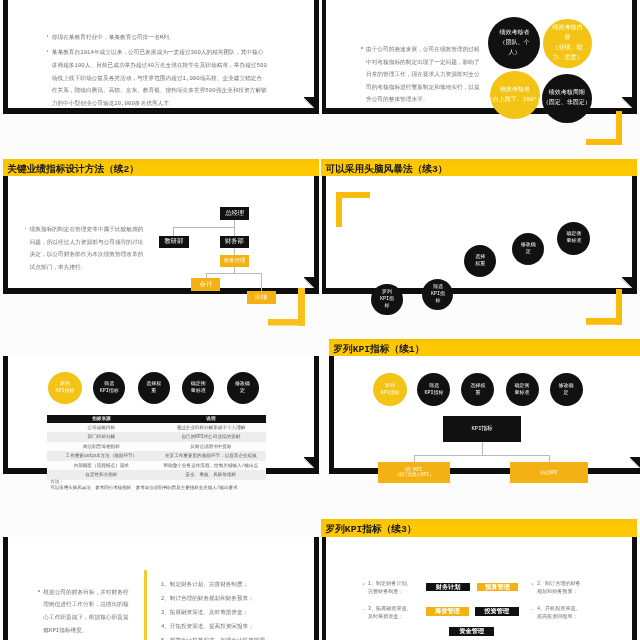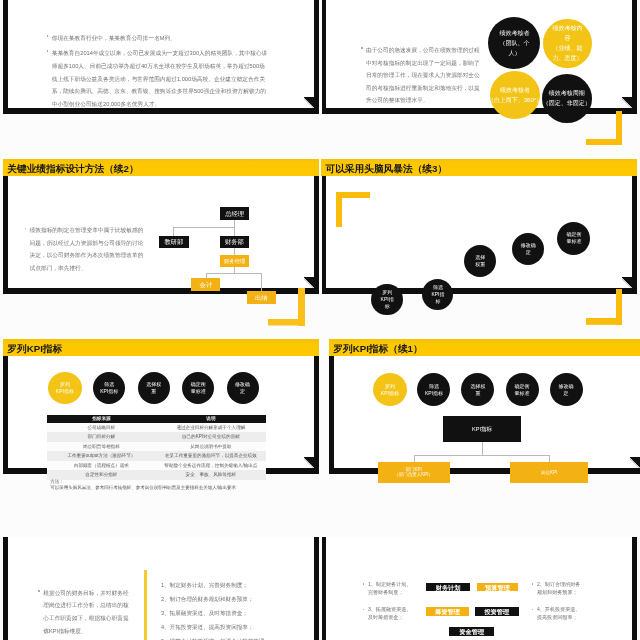--- a/index.html
+++ b/index.html
@@ -1,21 +1,21 @@
 <!DOCTYPE html>
 <html><head>
 <meta charset="utf-8">
 <style>
   html,body{margin:0;padding:0;width:640px;height:640px;overflow:hidden;background:#fcfcfc;}
   *{box-sizing:border-box;}
   body{font-family:"Liberation Sans",sans-serif;-webkit-font-smoothing:antialiased;}
   #page{position:relative;width:640px;height:640px;background:#fcfcfc;overflow:hidden;}
 
   
-  .slide{position:absolute;width:318.8px;height:135px;}
+  .slide{position:absolute;width:318.8px;height:135px;font-family:Liberation Mono, monospace;}
   .slide .paper{position:absolute;left:5px;top:17.3px;right:2px;bottom:3.5px;background:#ffffff;}
   .slide .barv{position:absolute;left:3.4px;top:17.3px;width:4.65px;bottom:0px;background:#0e0e0e;}
   .slide .barv2{position:absolute;left:314.1px;top:17.3px;width:4.65px;bottom:0px;background:#0e0e0e;}
   .slide .barh{position:absolute;left:3.4px;width:315.4px;bottom:0px;height:6px;background:#0e0e0e;}
   .slide .fold{position:absolute;right:4.7px;bottom:6px;width:10px;height:11.5px;
        background:linear-gradient(45deg,#ffffff 0 42%,#cfcfcf 42% 48%,#101010 48% 100%);}
   .slide .titlebar{position:absolute;left:3.3px;top:0px;height:17.3px;width:315.5px;
        background:linear-gradient(180deg,#F4C109 0%,#FDC700 26%,#FEC902 100%);display:flex;align-items:center;}
   .slide .titlebar span{padding-left:4px;font-size:9.7px;font-weight:bold;color:#191919;position:relative;top:1.6px;
        letter-spacing:0px;white-space:nowrap;}
@@ -231,23 +231,20 @@
         <span>确定衡<br>量标准</span>
       </div>
   </div>
 
   <div class="slide" style="left:0px;top:339px;">
     <div class="paper"></div>
     <div class="barv"></div>
     <div class="barv2"></div>
     <div class="barh"></div>
     <div class="fold"></div>
-    <div class="titlebar">
-        <span>罗列KPI指标</span>
-      </div>
     <div class="steprow">
       <div class="circle amber r3s" style="left:-0.7px;">
           <span>罗列<br>KPI指标</span>
         </div>
       <div class="circle dark r3s" style="left:44.4px;">
           <span>筛选<br>KPI指标</span>
         </div>
       <div class="circle dark r3s" style="left:88.8px;">
           <span>选择权<br>重</span>
         </div>
@@ -359,20 +356,23 @@
       <div>4、开拓投资渠道、提高投资回报率；</div>
       <div>5、规范会计核算程序、加强会计核算管理</div>
     </div>
   </div>
 
   <div class="slide" style="left:318.2px;top:519.3px;">
     <div class="paper"></div>
     <div class="barv"></div>
     <div class="barv2"></div>
 
+    <div class="titlebar">
+        <span>罗列KPI指标（续3）</span>
+      </div>
     <div class="bodytext s8-left">
       <ul>
         <li>1、制定财务计划、完善财务制度；</li>
         <li>3、拓展融资渠道、及时筹措资金；</li>
       </ul>
     </div>
     <div class="bodytext s8-right">
       <ul>
         <li>2、制订合理的财务规划和财务预算；</li>
         <li>4、开机投资渠道、提高投资回报率；</li>

